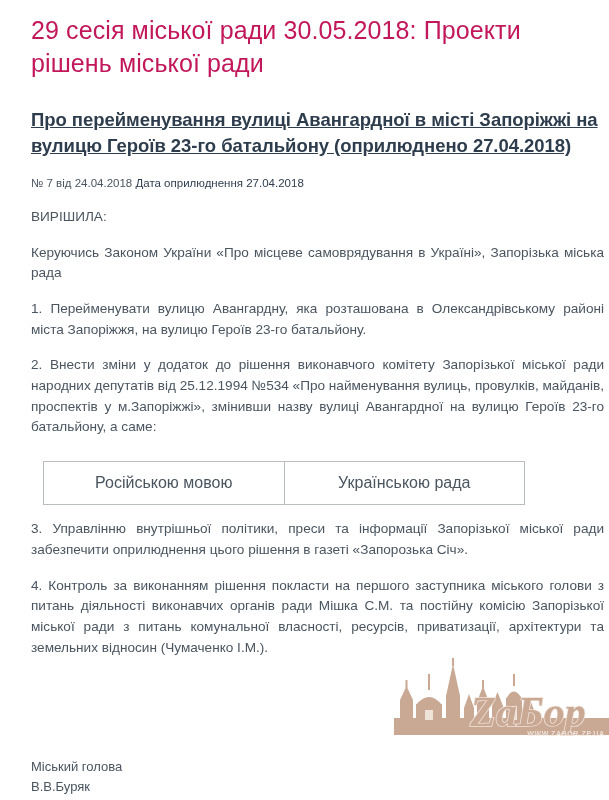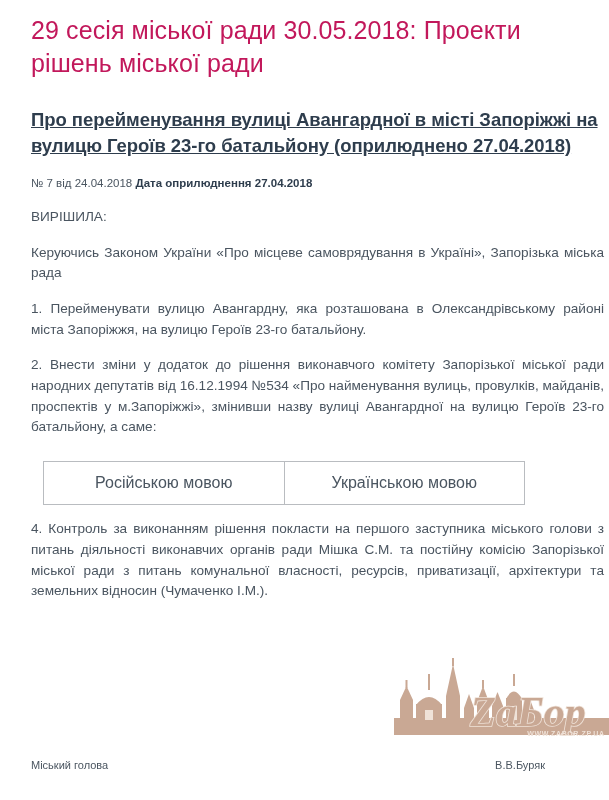--- a/index.html
+++ b/index.html
@@ -49,21 +49,21 @@
 
   
   .doc-meta {
     margin: 0;
     padding-top: 17px;
     font-size: 11.5px;
     color: #4a5560;
     line-height: 1.3;
   }
   .doc-meta .meta-strong {
-    font-weight: bold;
+    font-weight: normal;
     color: #2e3d4d;
   }
 
   
   .body-block {
     padding-top: 16px;
   }
   .para {
     margin: 0 0 15px 0;
     color: #4a5560;
@@ -97,22 +97,23 @@
   
   .signature-row {
     position: absolute;
     left: 18px;
     right: 18px;
     top: 757px;
     display: flex;
     justify-content: space-between;
     align-items: baseline;
     color: #4a5560;
-    font-size: 11px;
+    font-size: 13px;
     line-height: 1.5;
+    flex-direction: column;
   }
   .signature-name {
     padding-right: 59px;
   }
 
   
   .watermark {
     position: absolute;
     right: 12px;
     bottom: 0;
@@ -141,35 +142,36 @@
   </p>
 
   <div class="body-block">
 
     <p class="para para-plain">ВИРІШИЛА:</p>
 
     <p class="para">Керуючись Законом України «Про місцеве самоврядування в Україні», Запорізька міська рада</p>
 
     <p class="para">1. Перейменувати вулицю Авангардну, яка розташована в Олександрівському районі міста Запоріжжя, на вулицю Героїв 23-го батальйону.</p>
 
-    <p class="para">2. Внести зміни у додаток до рішення виконавчого комітету Запорізької міської ради народних депутатів від 16.12.1994 №534 «Про найменування вулиць, провулків, майданів, проспектів у м.Запоріжжі», змінивши назву вулиці Авангардної на вулицю Героїв 23-го батальйону, а саме:</p>
+    <p class="para">2. Внести зміни у додаток до рішення виконавчого комітету Запорізької міської ради народних депутатів від 25.12.1994 №534 «Про найменування вулиць, провулків, майданів, проспектів у м.Запоріжжі», змінивши назву вулиці Авангардної на вулицю Героїв 23-го батальйону, а саме:</p>
 
     <div class="rename-table-wrap">
       <table class="rename-table">
         <tbody>
           <tr>
             <td>Російською мовою</td>
-            <td>Українською мовою</td>
+            <td>Українською рада</td>
           </tr>
         </tbody>
       </table>
     </div>
 
     <div class="spacer-after-table"></div>
 
+    <p class="para">3. Управлінню внутрішньої політики, преси та інформації Запорізької міської ради забезпечити оприлюднення цього рішення в газеті «Запорозька Січ».</p>
 
     <p class="para">4. Контроль за виконанням рішення покласти на першого заступника міського голови з питань діяльності виконавчих органів ради Мішка С.М. та постійну комісію Запорізької міської ради з питань комунальної власності, ресурсів, приватизації, архітектури та земельних відносин (Чумаченко І.М.).</p>
   </div>
 
   <div class="signature-row">
     <span class="signature-role">Міський голова</span>
     <span class="signature-name">В.В.Буряк</span>
   </div>
 
   <div class="watermark">

